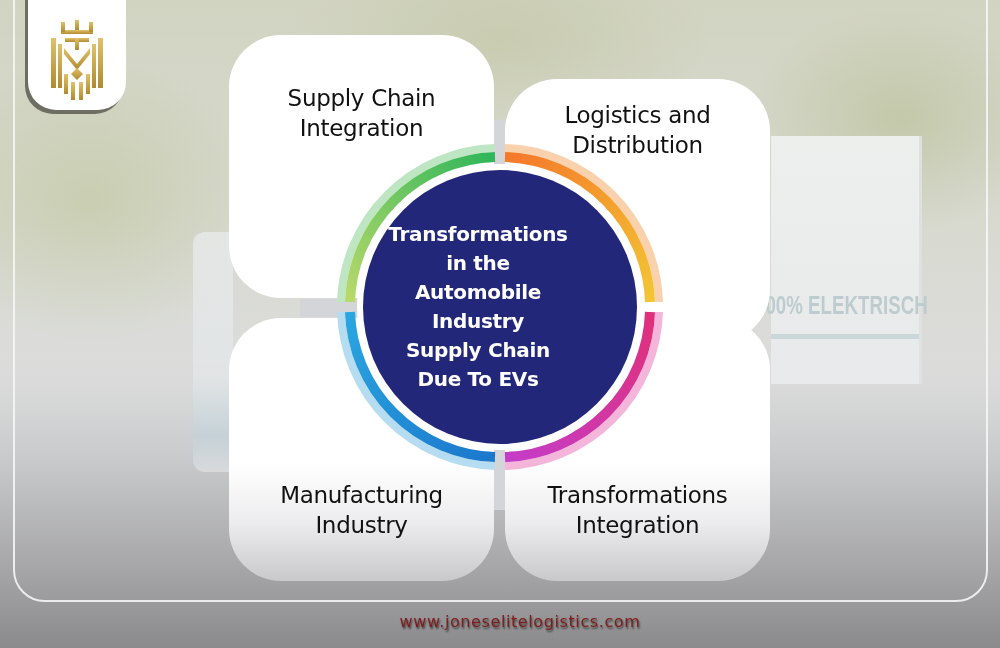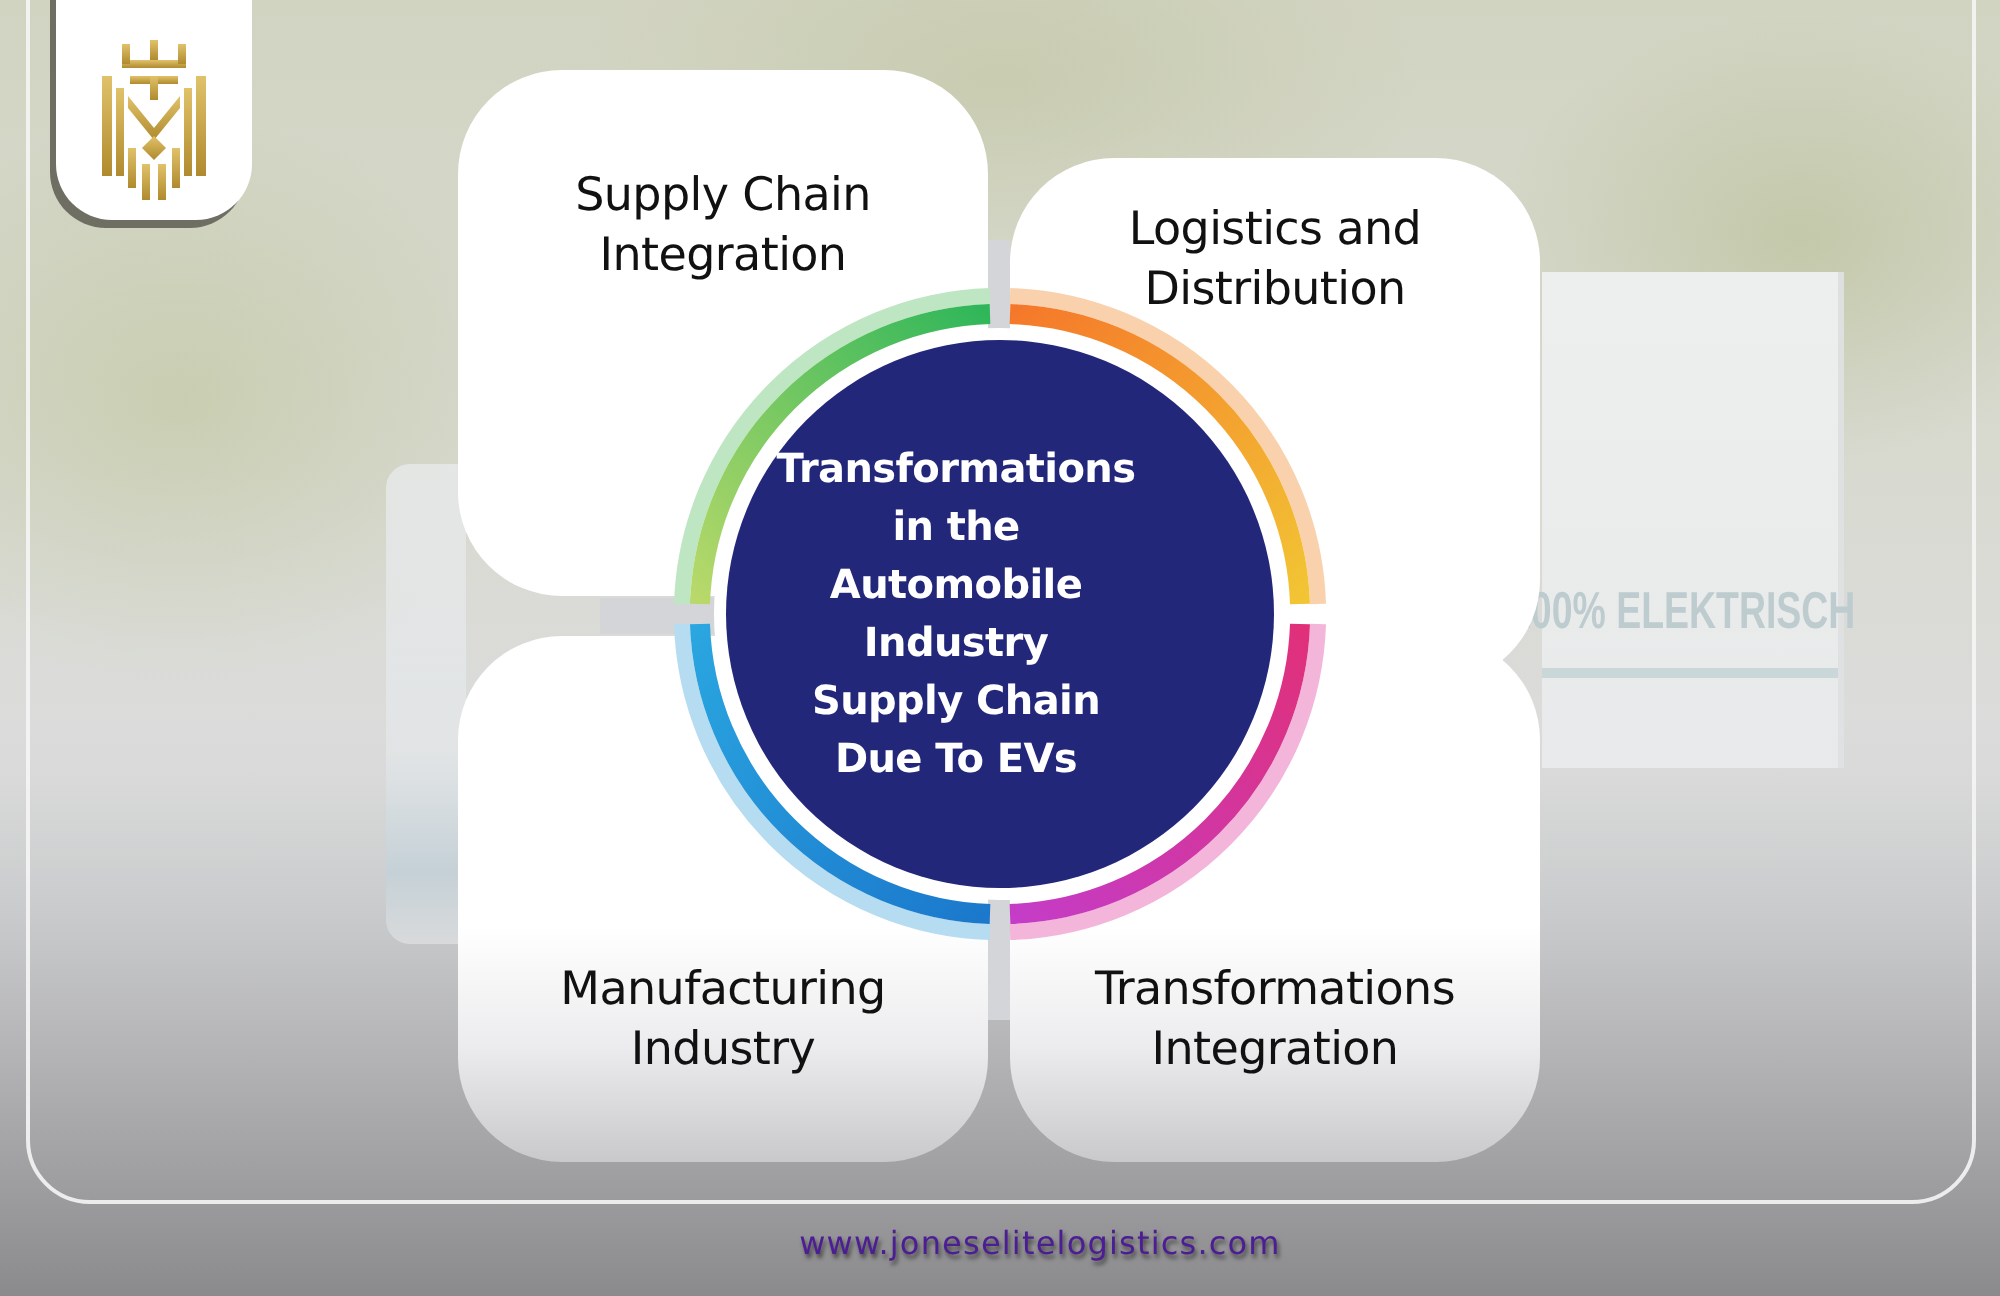--- a/index.html
+++ b/index.html
@@ -73,21 +73,21 @@
       background: #22277a; border: 0;
       display: flex; align-items: center; justify-content: flex-start;
     }
     .hub-title {
       color: #ffffff; font-family: "DejaVu Sans", sans-serif; font-weight: bold;
       font-size: 20px; line-height: 29px; text-align: center; width: 230px; letter-spacing: -0.3px;
       white-space: pre-line;
     }
     .url {
       position: absolute; left: 0; right: 0; top: 612px; text-align: center;
-      font-family: "DejaVu Sans", sans-serif; font-size: 16px; color: #4c1d95; letter-spacing: 0.6px;
+      font-family: "DejaVu Sans", sans-serif; font-size: 16px; color: #7f1d1d; letter-spacing: 0.6px;
       text-shadow: 1px 2px 2px rgba(0,0,0,0.55);
       padding-left: 40px;
     }
   </style>
 </head>
 <body>
 
 <div class="bg"></div>
 <div class="truck-cab"></div>
 <div class="truck-box">

